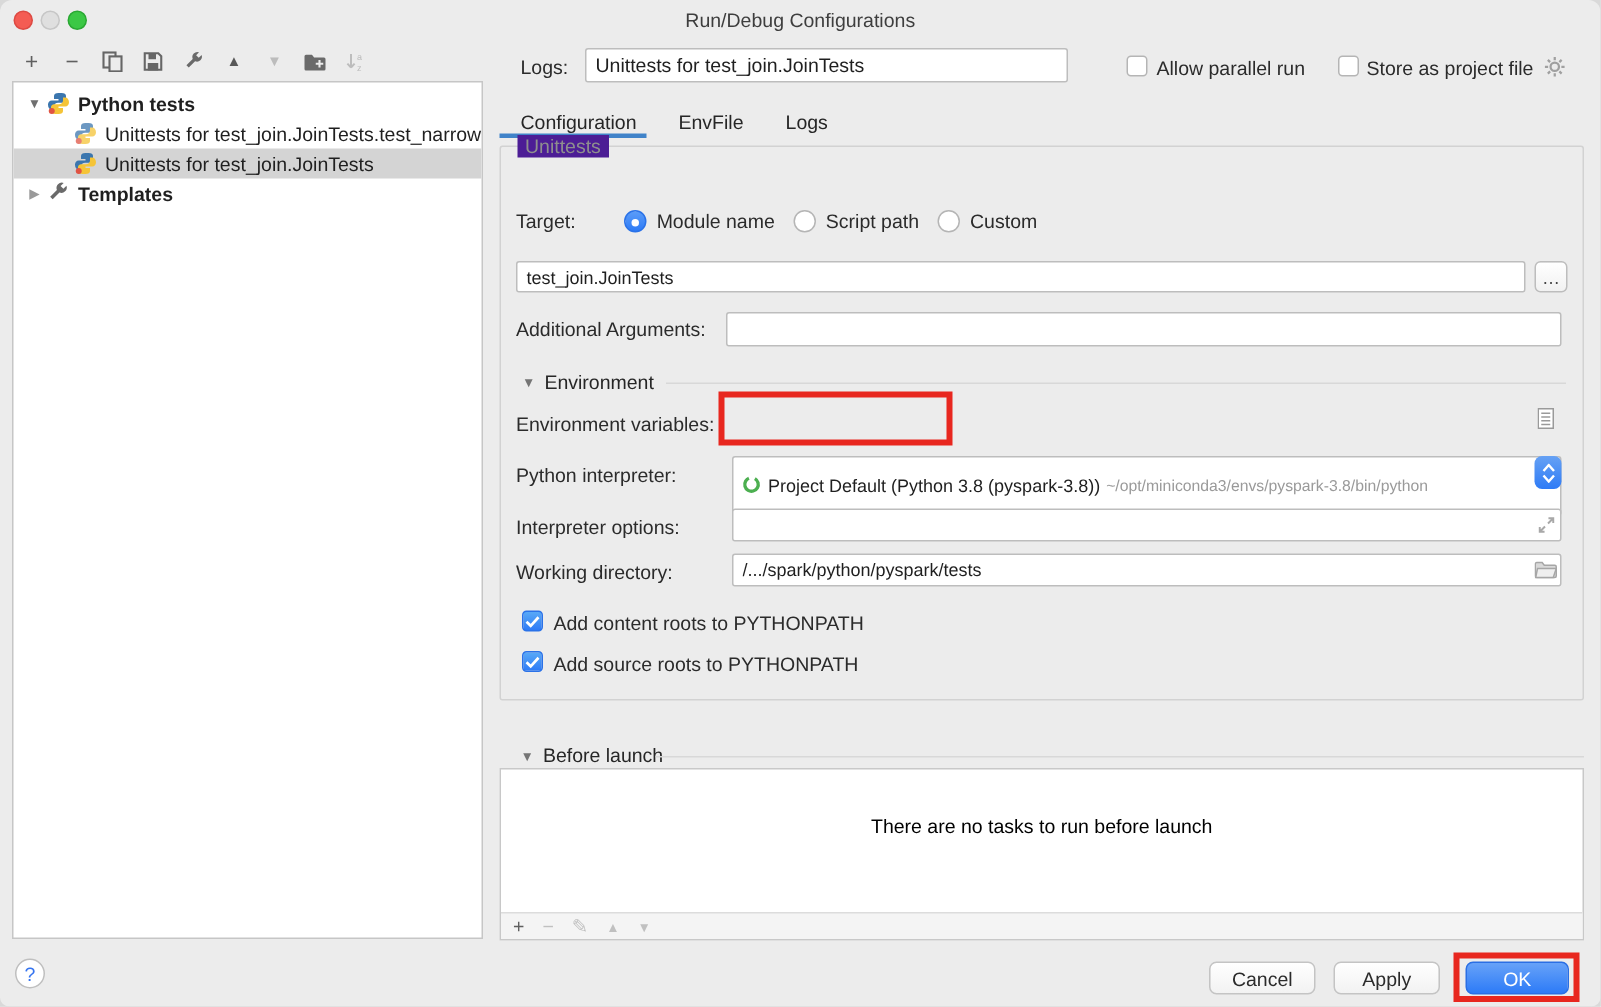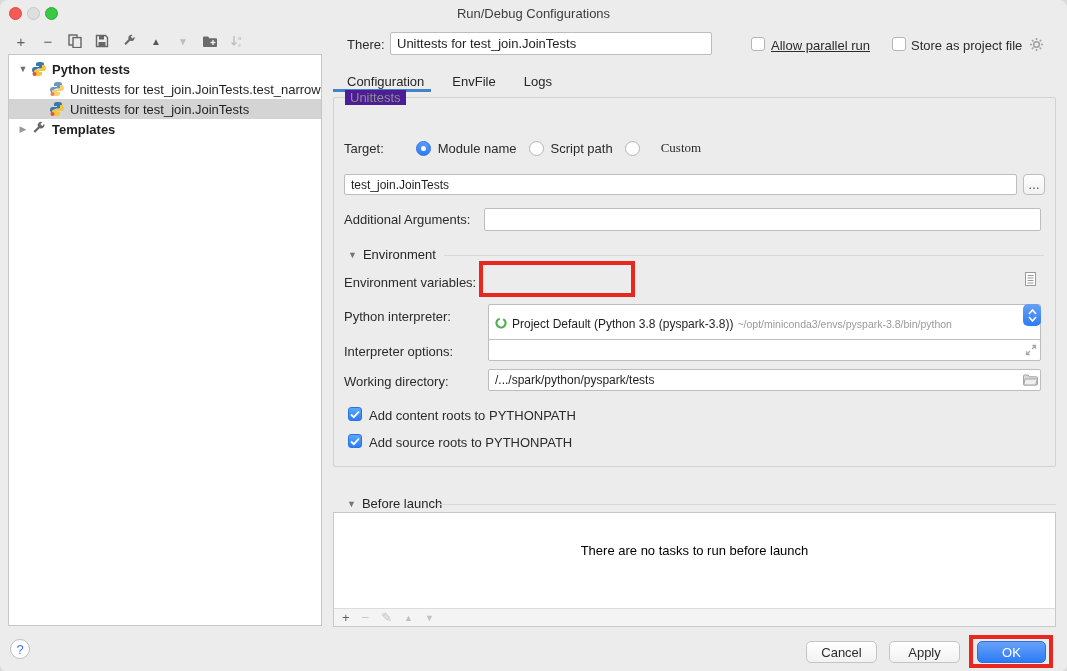--- a/index.html
+++ b/index.html
@@ -163,24 +163,24 @@
       <span class="arrow gray">▶</span>
       <span class="ticon">
         <svg width="15" height="15" viewBox="0 0 16 16">
             <path d="M14.2 3.0a3.8 3.8 0 0 1-5.0 4.8L4.4 12.6 2.6 10.8l4.8-4.8a3.8 3.8 0 0 1 4.8-5.0L10.0 3.2l2.0 2.0 2.2-2.2z" fill="#6a6a6a"></path>
           </svg>
       </span>
       <b>Templates</b>
     </div>
   </div>
 
-  <div class="lbl" style="left:347px; top:37px;">There:</div>
+  <div class="lbl" style="left:347px; top:37px;">Logs:</div>
   <input class="field" style="left: 390px; top: 32px; width: 322px; height: 23px; font-size: 13px;" readonly="" value="Unittests for test_join.JoinTests">
   <span class="checkbox" style="left:751px; top:37px;"></span>
-  <div class="lbl" style="left:771px; top:38px;text-decoration:underline;">Allow parallel run</div>
+  <div class="lbl" style="left:771px; top:38px;">Allow parallel run</div>
   <span class="checkbox" style="left:892px; top:37px;"></span>
   <div class="lbl" style="left:911px; top:38px;">Store as project file</div>
   <span style="position:absolute; left:1029px; top:37px;">
     <svg width="15" height="15" viewBox="0 0 16 16">
         <g stroke="#a0a0a0" stroke-width="1.6" fill="none">
           <circle cx="8" cy="8" r="3"></circle>
           <path d="M8 1v2.3M8 12.7V15M1 8h2.3M12.7 8H15M3.1 3.1l1.6 1.6M11.3 11.3l1.6 1.6M12.9 3.1l-1.6 1.6M4.7 11.3l-1.6 1.6"></path>
         </g>
       </svg>
   </span>
@@ -195,21 +195,21 @@
   <div class="groupbox">
     <div class="gb-legend">Unittests</div>
 
     <div style="position:absolute; left:10px; top:42px; display:flex; align-items:center;">
       <span class="lbl" style="position:static; margin-right:32px;">Target:</span>
       <span class="radio on"></span>
       <span class="lbl" style="position:static; margin:0 12px 0 7px;">Module name</span>
       <span class="radio"></span>
       <span class="lbl" style="position:static; margin:0 12px 0 7px;">Script path</span>
       <span class="radio"></span>
-      <span class="lbl" style="position:static; margin:0 0 0 21px;font-family:Liberation Serif, serif;">Custom</span>
+      <span class="lbl" style="position:static; margin:0 0 0 7px;">Custom</span>
     </div>
 
     <input class="field" style="left: 10px; top: 76px; width: 673px; height: 21px;" readonly="" value="test_join.JoinTests">
     <span class="browse-btn" style="left:689px; top:76px;">…</span>
 
     <div class="lbl" style="left:10px; top:114px;">Additional Arguments:</div>
     <input class="field" style="left: 150px; top: 110px; width: 557px; height: 23px;" readonly="">
 
     <div class="secthead" style="left:14px; top:149px;">
       <span class="arr">▼</span>

